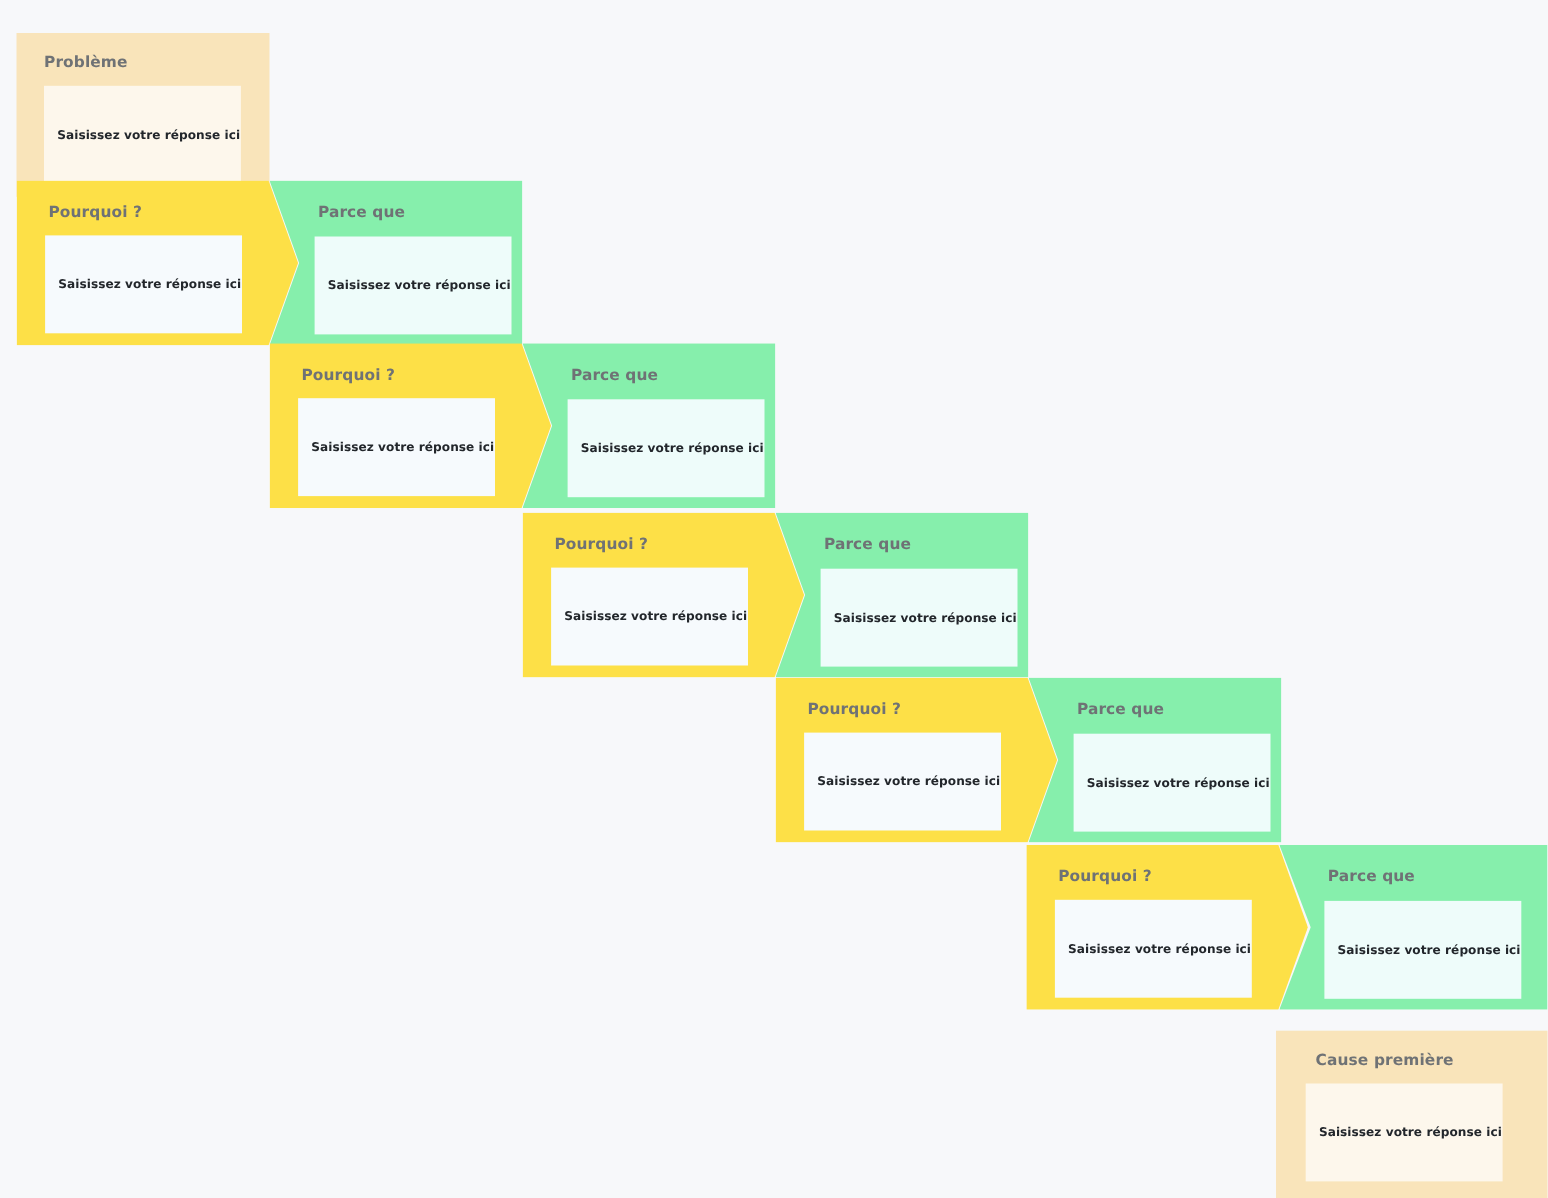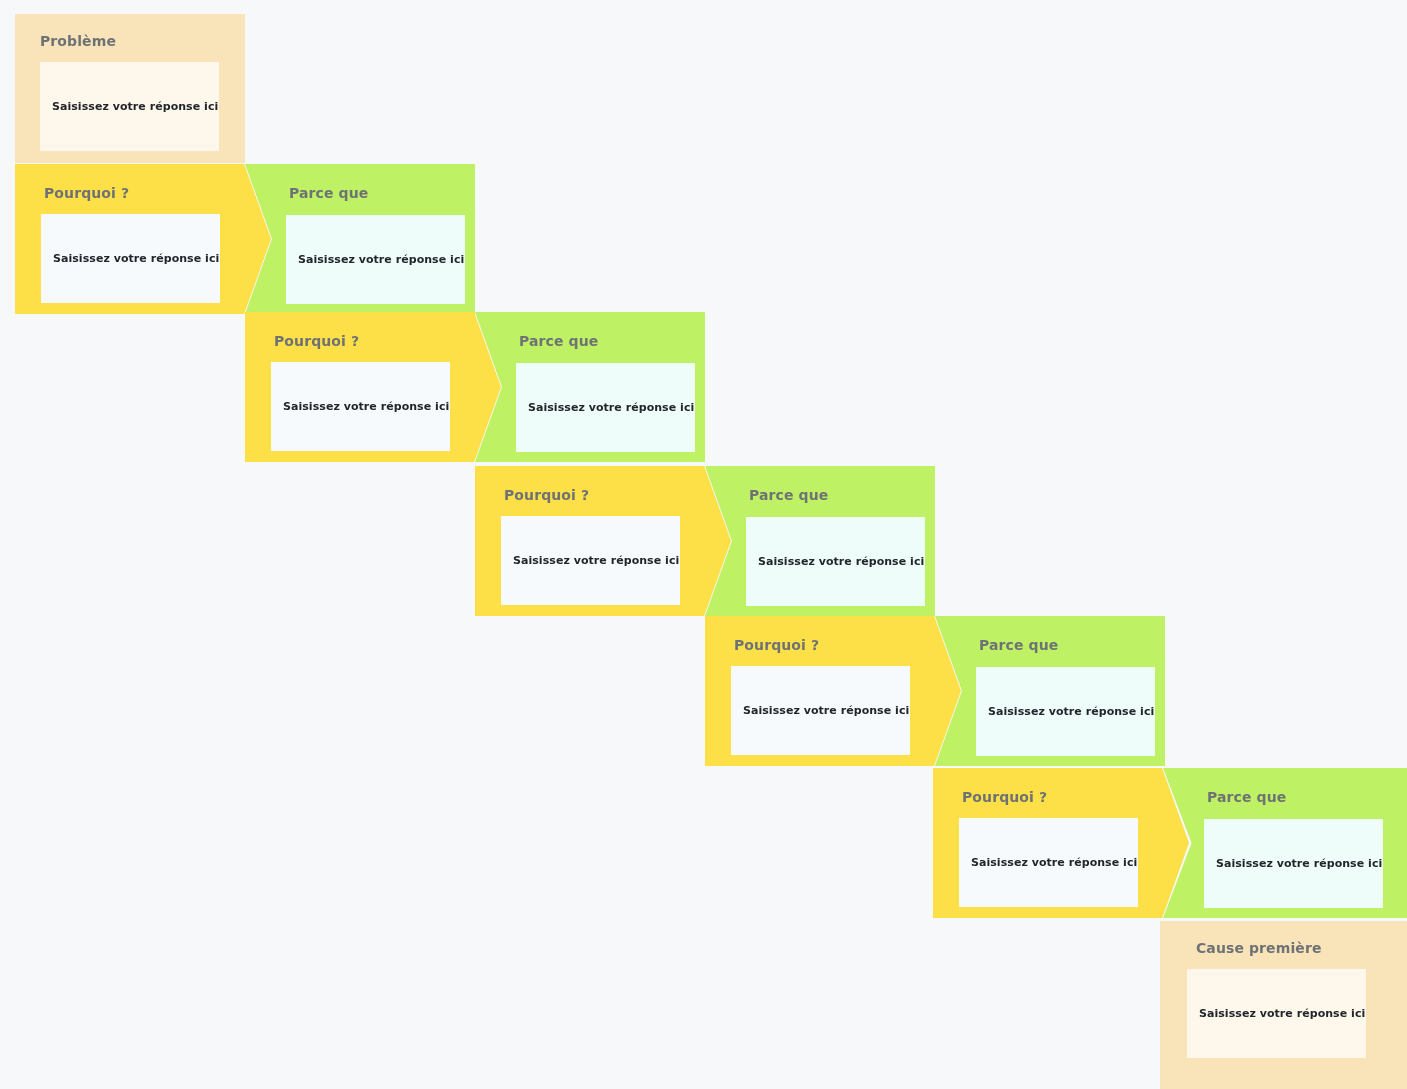--- a/index.html
+++ b/index.html
@@ -48,38 +48,39 @@
     font-weight: bold;
     color: #22262b;
     padding-left: 12px;
     letter-spacing: .05px;
     white-space: nowrap;
   }
 
   
   .panel-problem {
     background: #f9e4ba;
+    margin-top: 16px;
   }
   .panel-problem .answer-card {
     background: #fdf7ec;
   }
 
   
   .panel-why {
     background: #fde047;
     
     clip-path: polygon(0% 0%, 89.5% 0%, 100% 50%, 89.5% 100%, 0% 100%);
   }
   .panel-why .answer-card {
     background: #f6fafd;
   }
 
   
   .panel-because {
-    background: #bef264;
+    background: #86efac;
     
     clip-path: polygon(0% 0%, 100% 0%, 100% 100%, 0% 100%, 11.7% 50%);
   }
   .panel-because .answer-card {
     background: #eefcfa;
   }
 </style>
 </head>
 <body>
 

